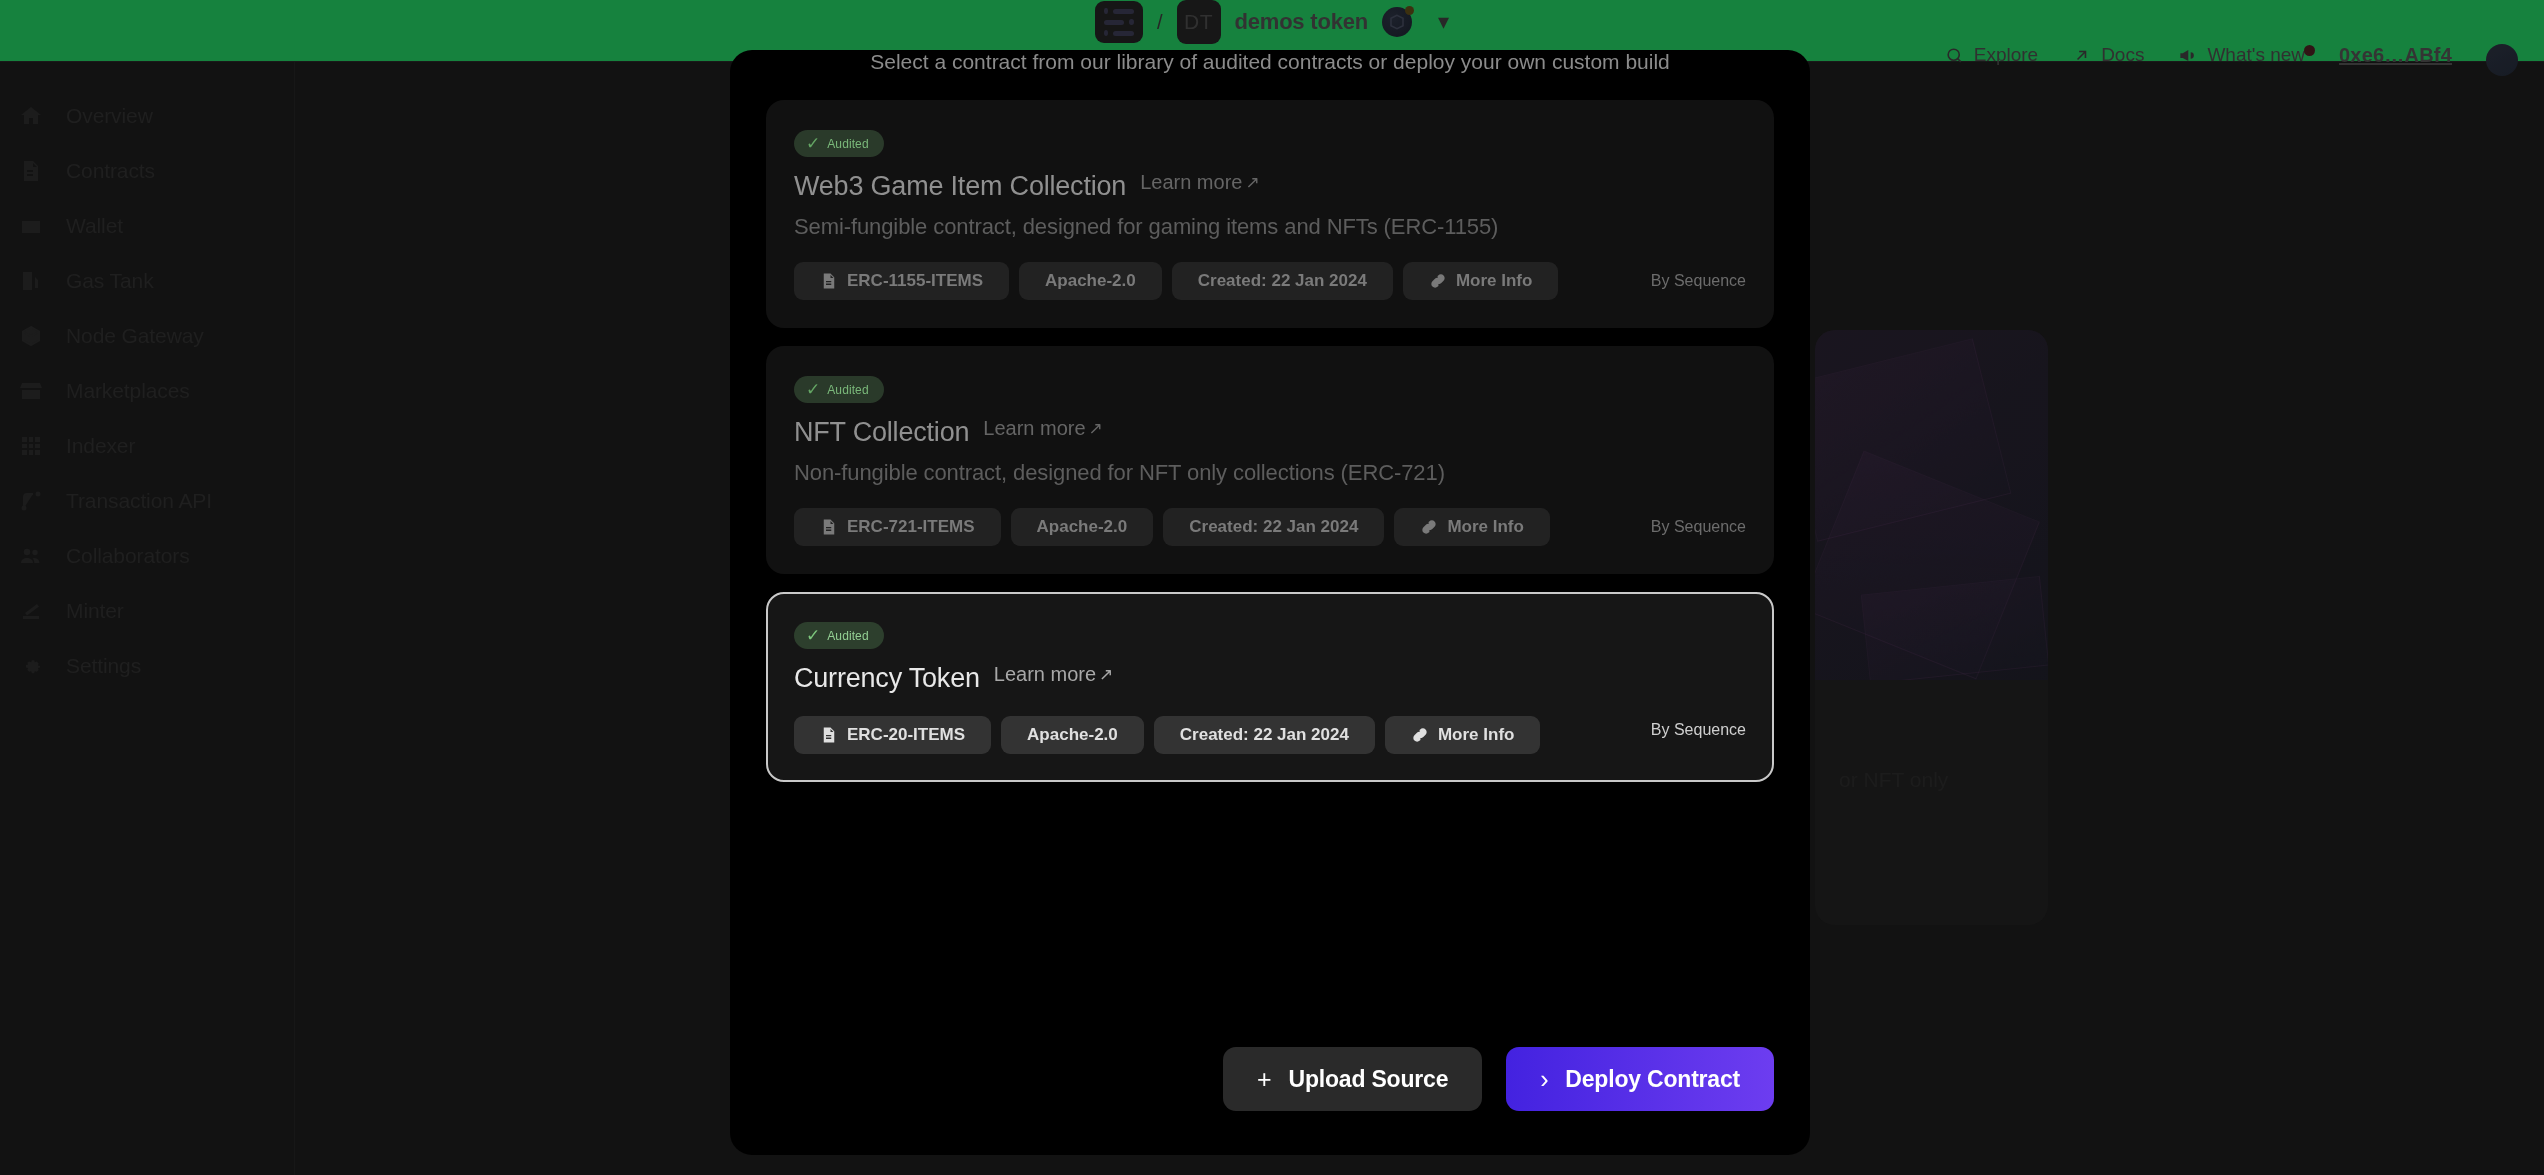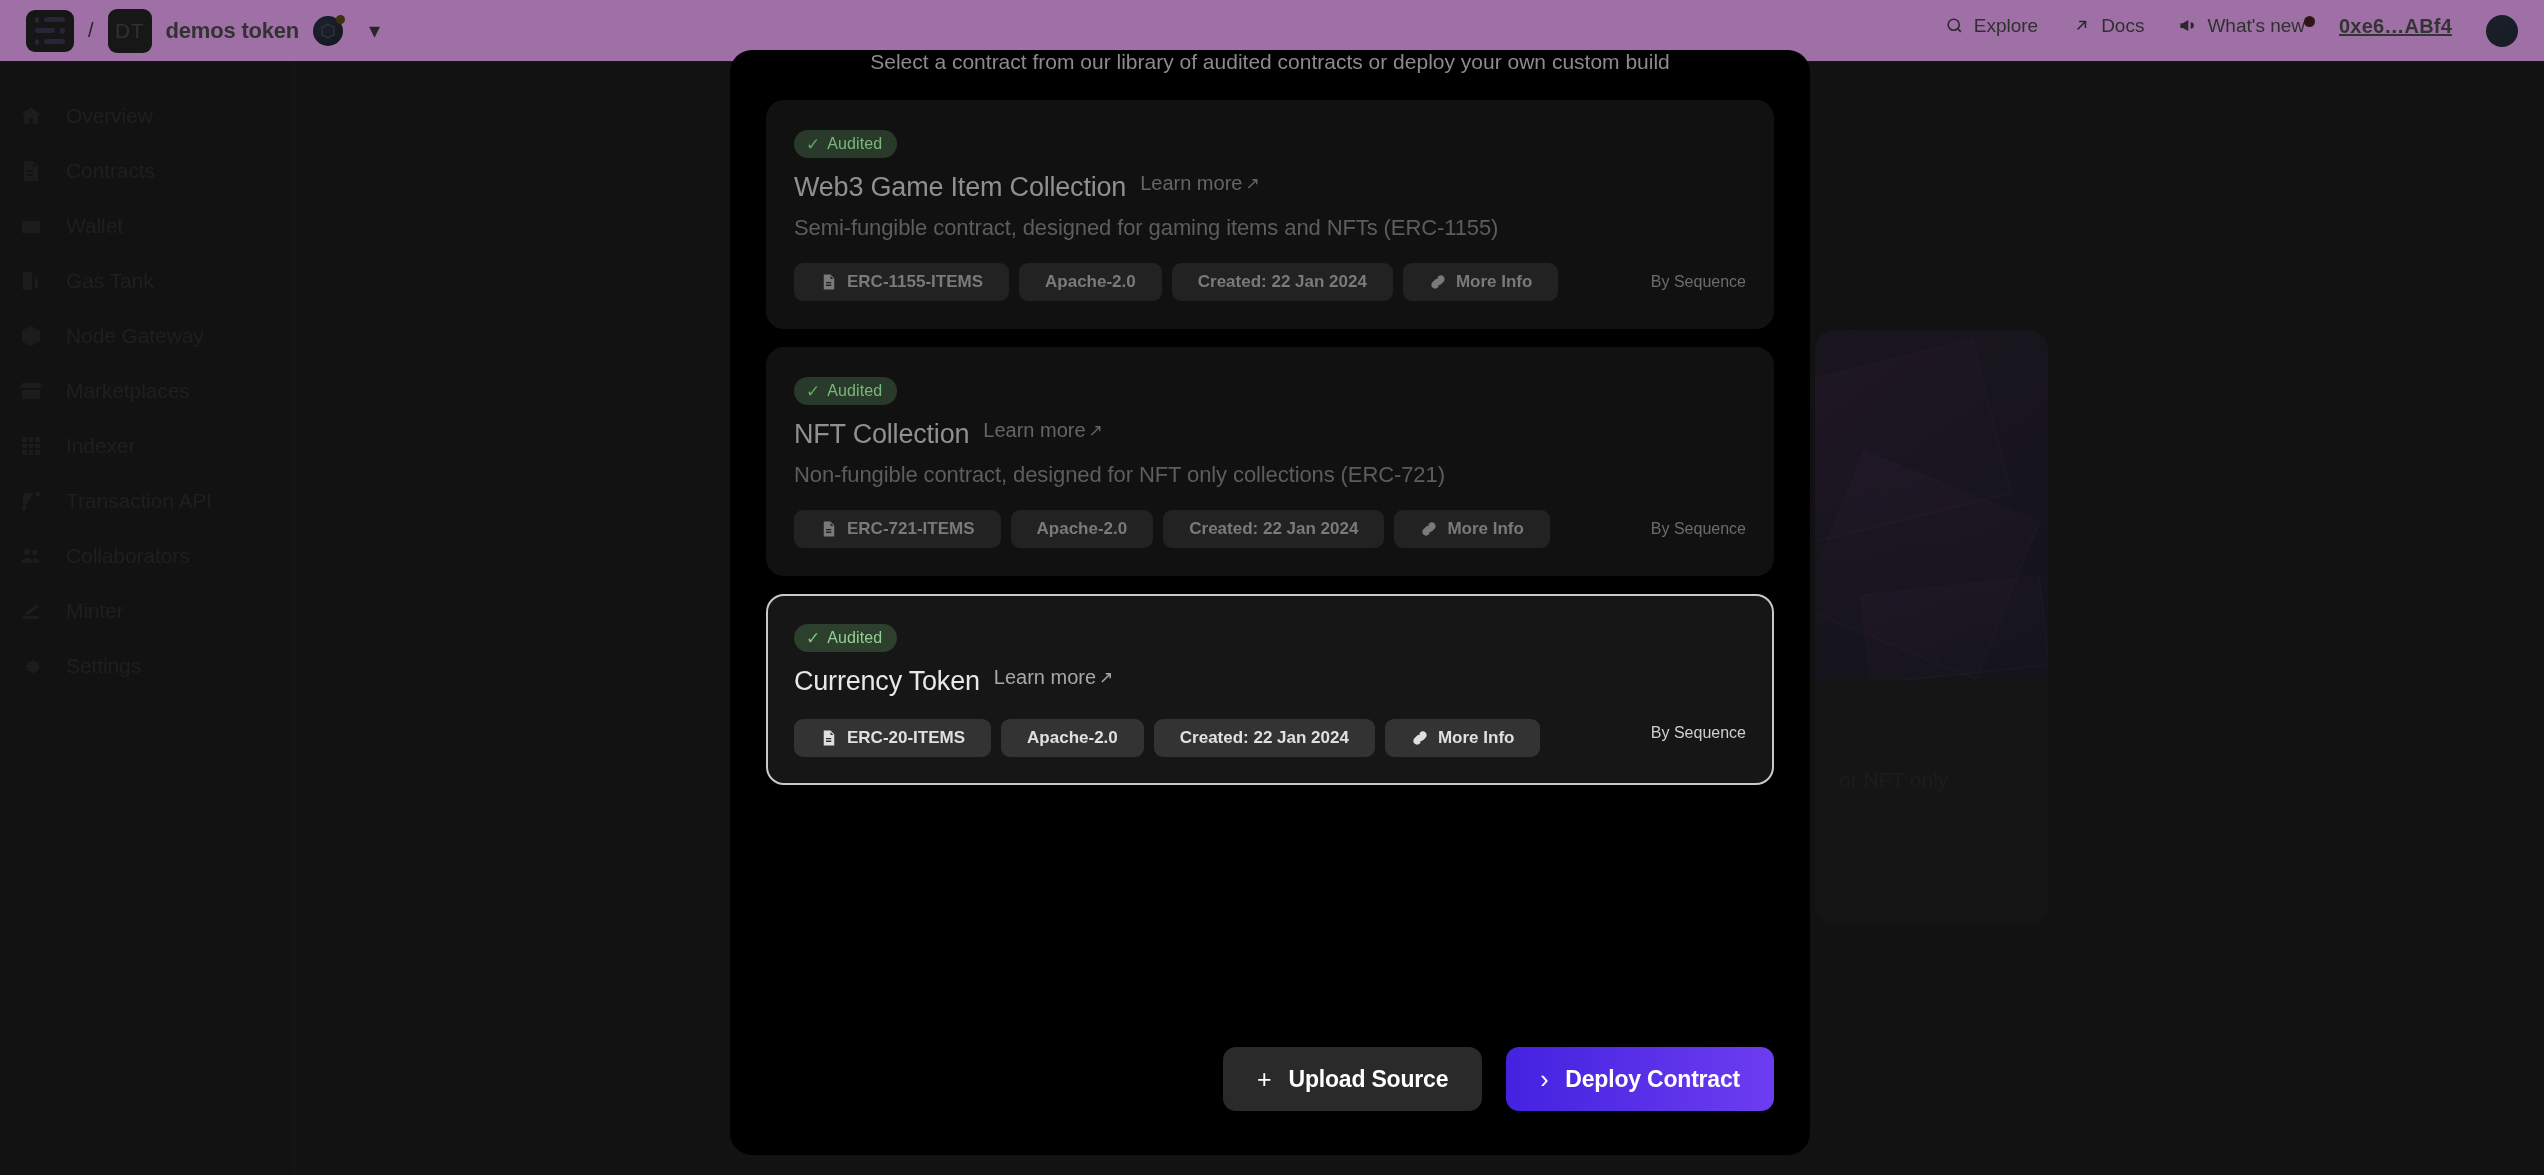--- a/index.html
+++ b/index.html
@@ -25,25 +25,26 @@
     position: absolute;
     inset: 0;
     background: #1c1c1c;
   }
 
   
   .topbar {
     position: absolute;
     top: 0; left: 0; right: 0;
     height: 62px;
-    background: #f0abfc;
+    background: #22c55e;
     border-bottom: 1px solid #262626;
     display: flex;
     align-items: center;
     padding: 0 26px;
+    flex-direction: column;
   }
   .topbar-left { display: flex; align-items: center; gap: 14px; }
 
   .menu-icon {
     width: 48px; height: 42px;
     border-radius: 9px;
     background: #222;
     display: flex; flex-direction: column;
     justify-content: center; gap: 5px;
     padding: 0 9px;
@@ -191,21 +192,21 @@
   }
 
   .audited {
     display: inline-flex; align-items: center; gap: 7px;
     background: #2a3a2a;
     border-radius: 999px;
     padding: 5px 15px 5px 12px;
     margin-bottom: 14px;
   }
   .audited .chk { color: #64a564; font-size: 17px; line-height: 1; }
-  .audited .txt { color: #7ab87a; font-size: 16px; font-weight: 500; letter-spacing: .1px; }
+  .audited .txt { color: #7ab87a; font-size: 12px; font-weight: 500; letter-spacing: .1px; }
   .contract-card.selected .audited { background: #2d3f2d; }
   .contract-card.selected .audited .chk { color: #7cc67c; }
   .contract-card.selected .audited .txt { color: #93cf93; }
 
   .card-title-row {
     display: flex; align-items: flex-start; gap: 14px;
     margin-bottom: 12px;
   }
   .card-title { color: #909090; font-size: 27px; letter-spacing: -.2px; }
   .contract-card.selected .card-title { color: #e8e8e8; }

